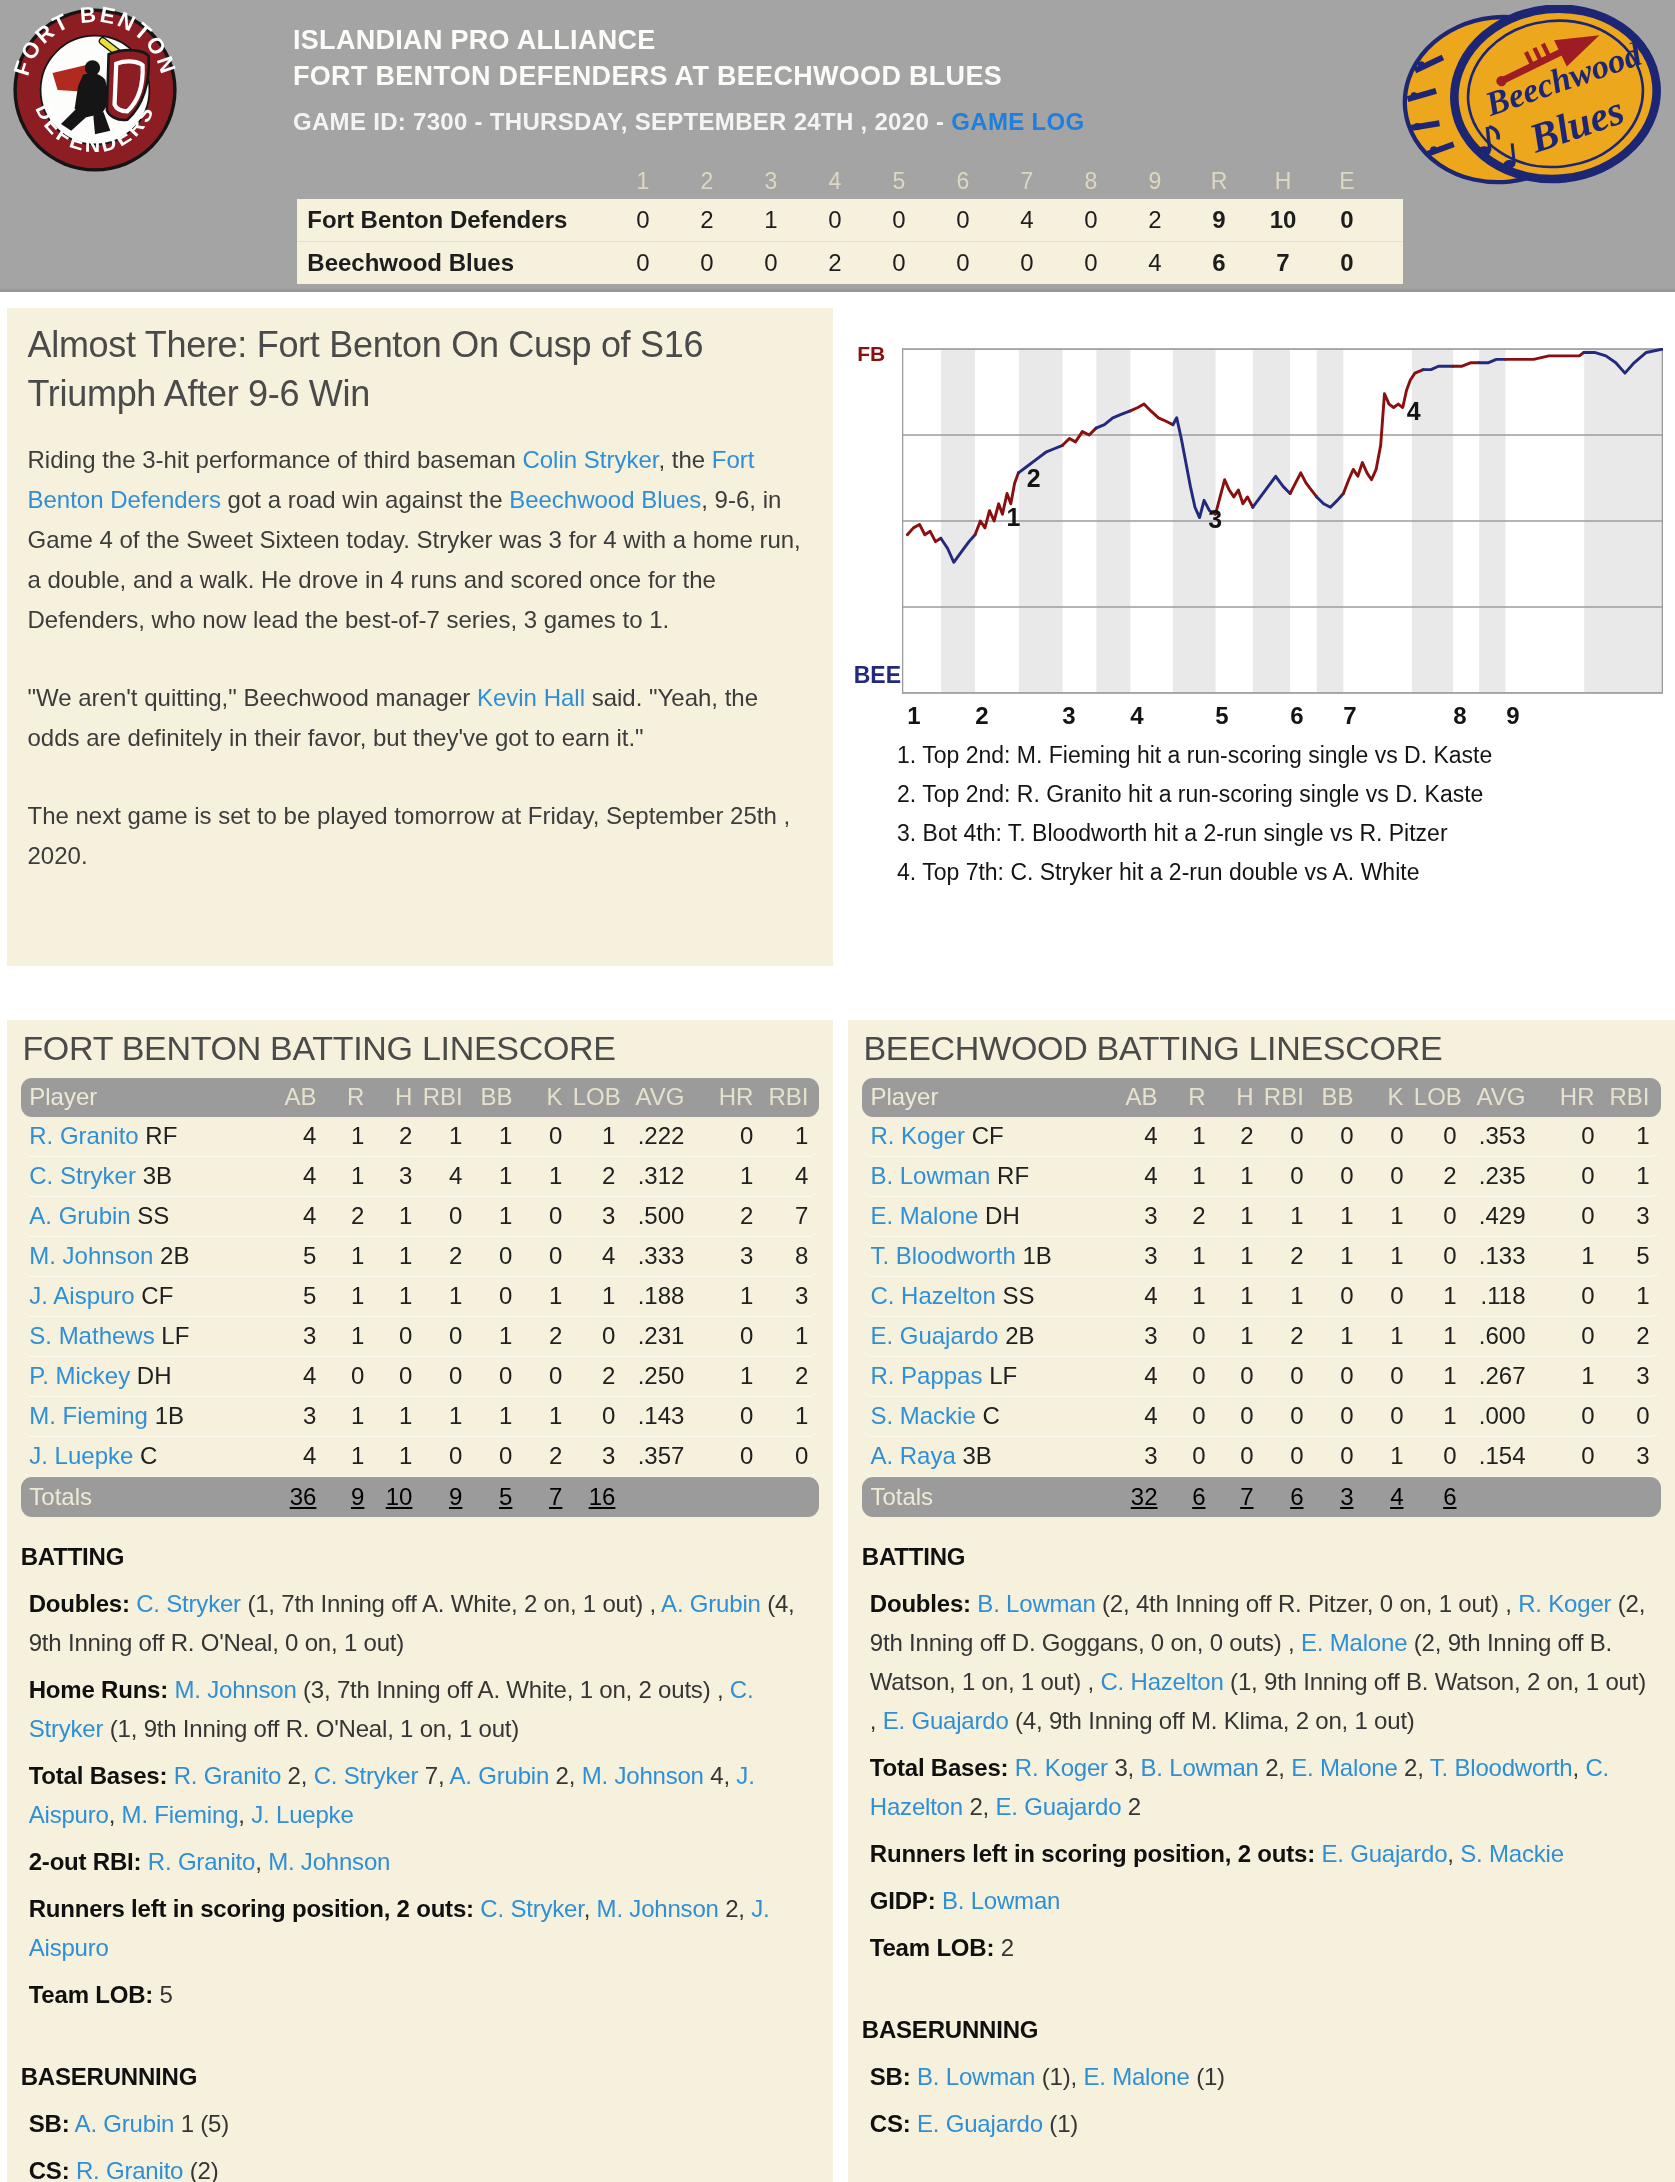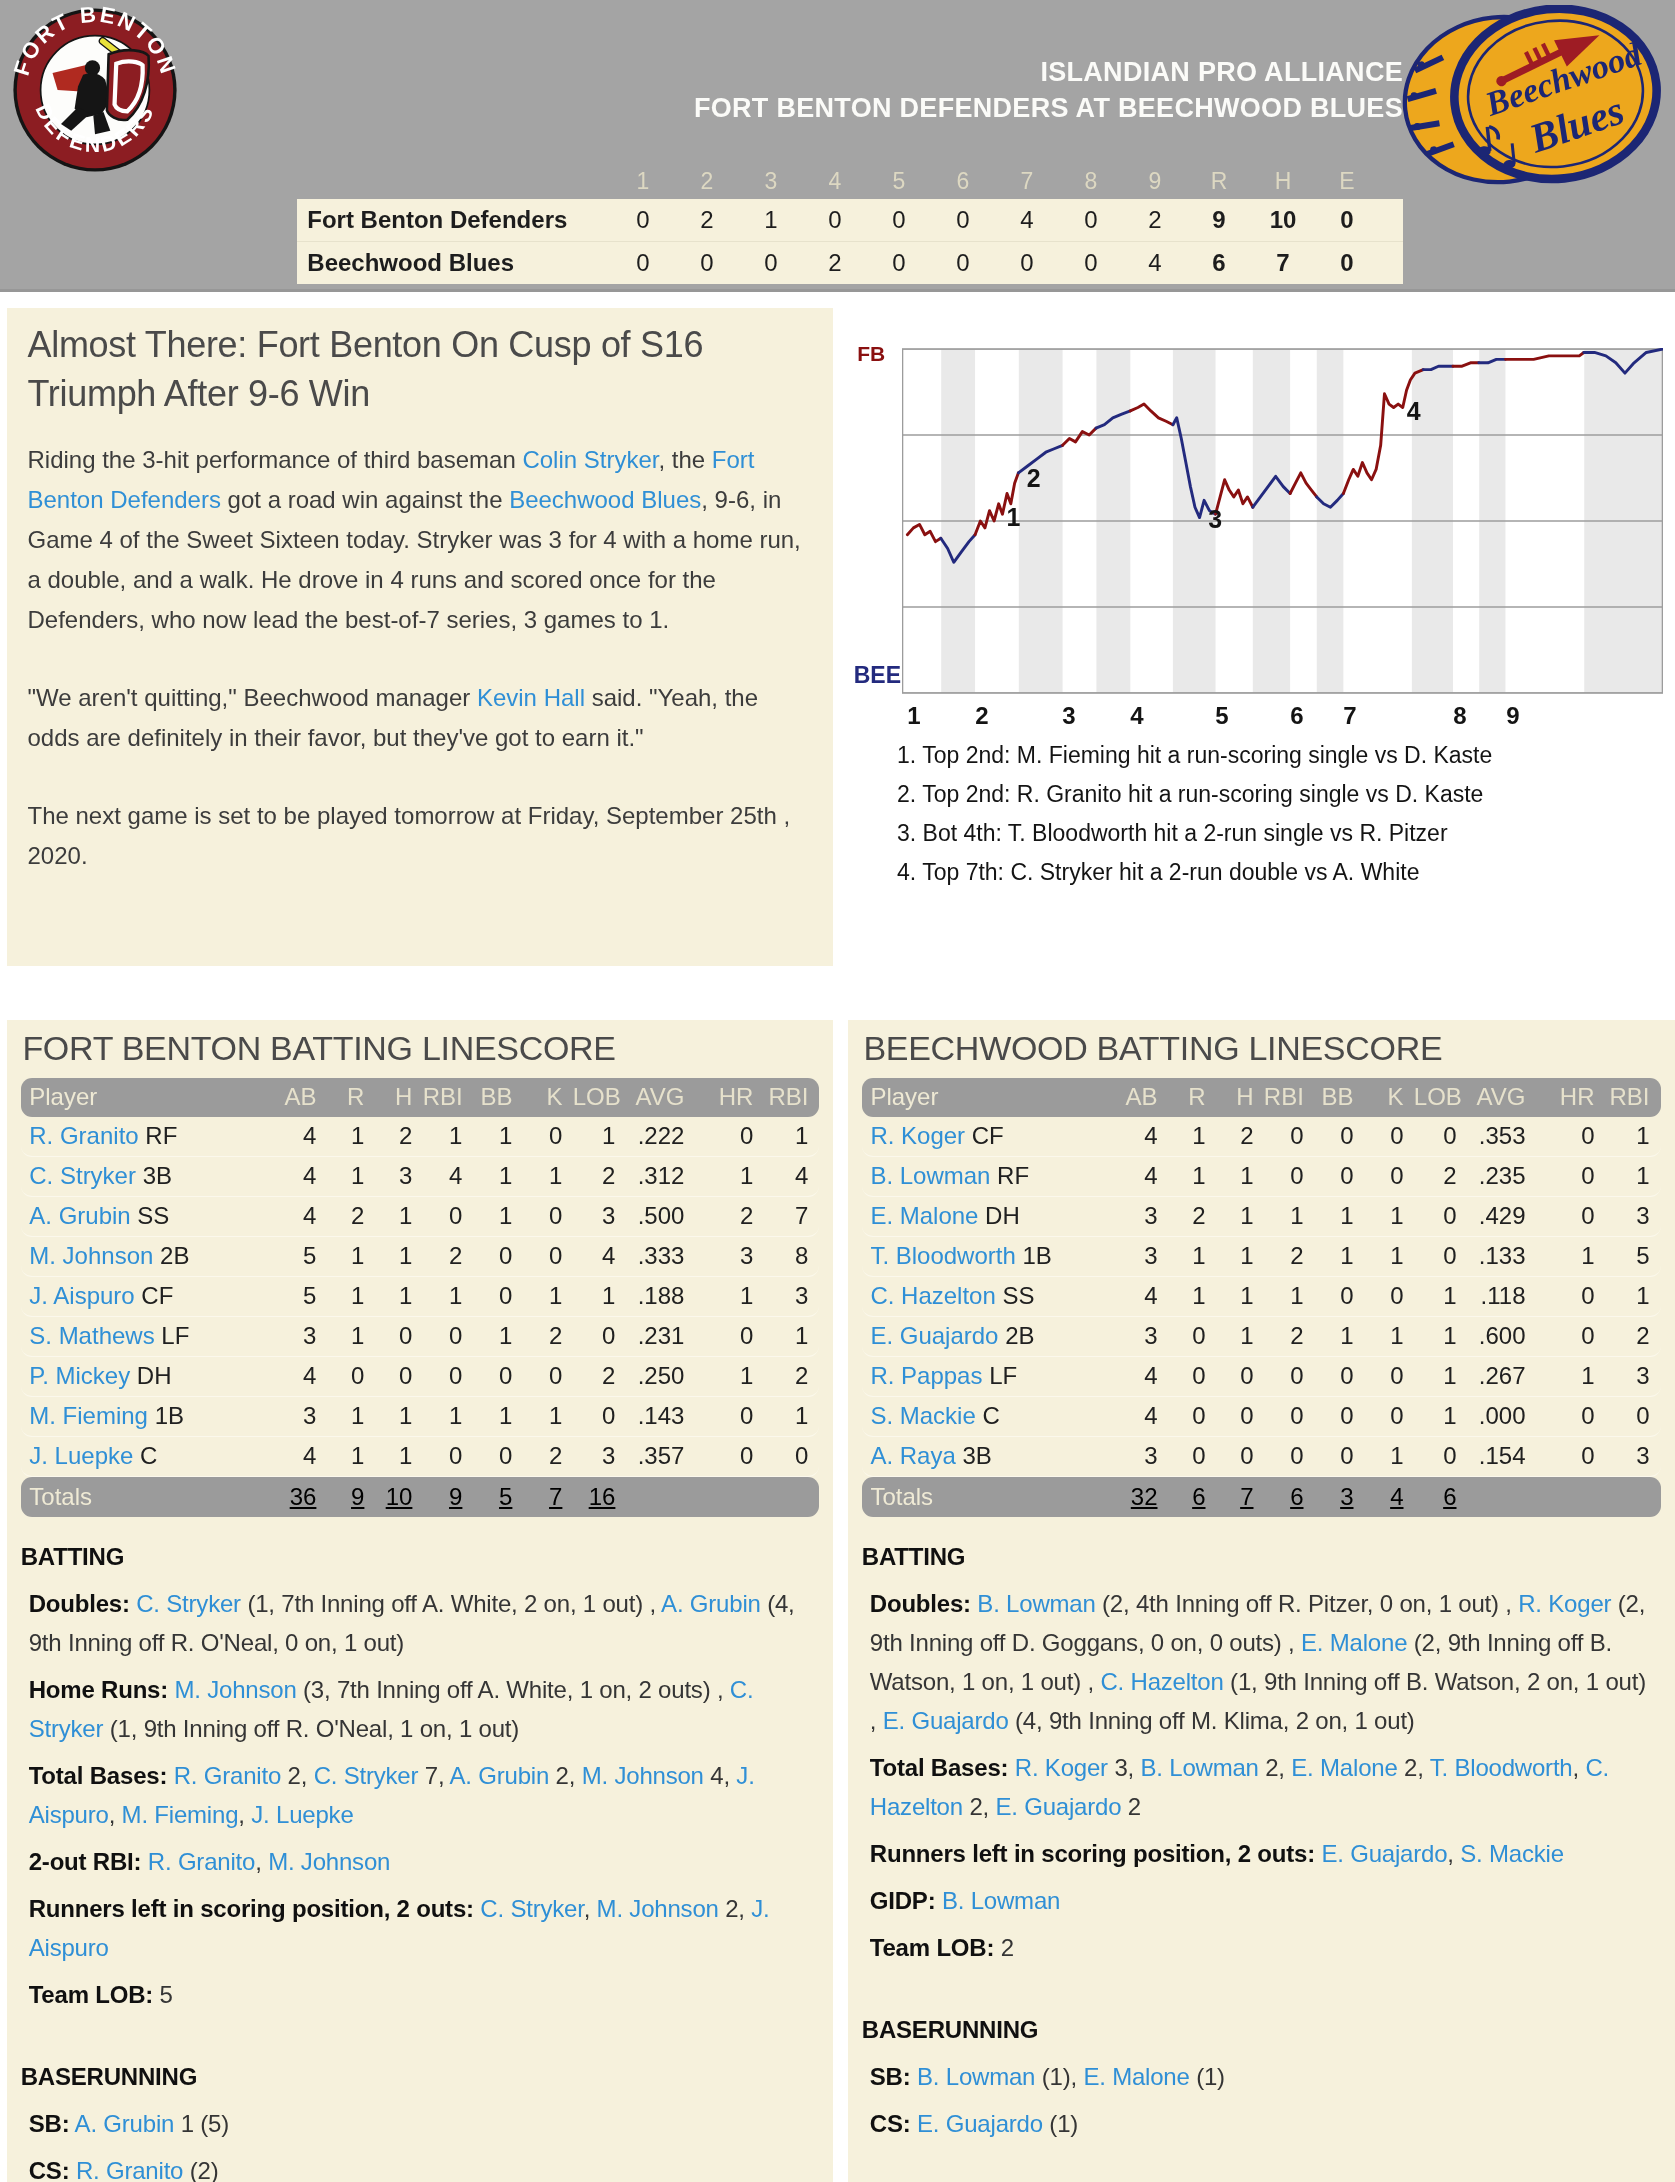--- a/index.html
+++ b/index.html
@@ -2,21 +2,21 @@
 <html style="font-size:13.8px"><head>
 <meta charset="utf-8">
 <style>
   html,body{margin:0;padding:0;}
   body{
     width:1675px;height:2183px;position:relative;background:#ffffff;
     font-family:"Liberation Sans",sans-serif;color:#333;
   }
   
   .hdr{position:absolute;left:0;top:0;width:1675px;height:289px;background:#a4a4a4;border-bottom:3.4px solid #979797;}
-  .hdr-center{position:absolute;left:293px;top:22.4px;width:1110px;text-align:right;color:#fbfbf8;margin-top:32px;}
+  .hdr-center{position:absolute;left:293px;top:22.4px;width:1110px;text-align:left;color:#fbfbf8;}
   .hl1,.hl2{font-size:27px;font-weight:bold;letter-spacing:0.3px;line-height:36px;}
   .hl3{font-size:24px;font-weight:bold;letter-spacing:0.3px;margin-top:13.8px;color:#f4f4f2;}
   .gamelog{color:#1e7fdd;text-decoration:none;font-weight:bold;}
   .logo-box{position:absolute;top:5.2px;}
   #logo-fb{left:10.3px;width:170px;height:170px;}
   #logo-bee{left:1399px;width:272px;height:182px;}
   
   .ls{position:absolute;left:297px;top:163px;width:1106px;}
   .ls-row{display:grid;grid-template-columns:314px repeat(12,64px);align-items:center;}
   .ls-head{height:36px;color:#ddd8c2;font-size:23px;}
@@ -91,20 +91,21 @@
         <polygon points="98,130 110,126 118,148 100,152" fill="#151515"></polygon>
         <path d="M116,58 c22,-9 42,-4 47,2 c2,30 -6,58 -25,75 c-12,2 -22,-5 -24,-11 z" fill="#8c1d22" stroke="#161616" stroke-width="3"></path>
         <path d="M125,69 c14,-5 27,-2 31,2 c1,22 -5,42 -18,54 c-8,0 -13,-3 -15,-8 z" fill="none" stroke="#ffffff" stroke-width="5"></path>
       </g>
     </svg>
   </div>
 
   <div class="hdr-center">
     <div class="hl1">ISLANDIAN PRO ALLIANCE</div>
     <div class="hl2">FORT BENTON DEFENDERS AT BEECHWOOD BLUES</div>
+    <div class="hl3"><span>GAME ID: 7300 - THURSDAY, SEPTEMBER 24TH , 2020 - </span><a class="gamelog" href="#">GAME LOG</a></div>
   </div>
 
   <div class="ls" id="linescore">
       <div class="ls-row ls-head">
         <div></div>
         <div class="lc">1</div>
         <div class="lc">2</div>
         <div class="lc">3</div>
         <div class="lc">4</div>
         <div class="lc">5</div>

